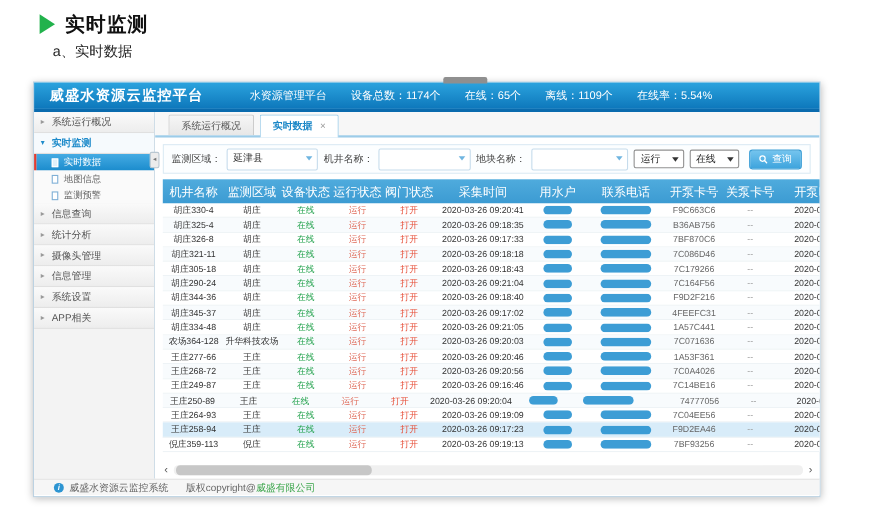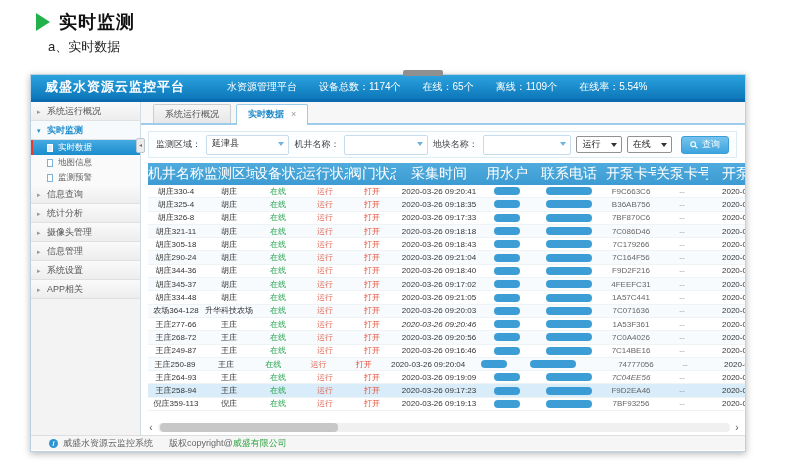--- a/index.html
+++ b/index.html
@@ -59,21 +59,21 @@
   .nselect { position:relative; background:#fff; border:1px solid #919191; height:17px; width:52px; border-radius:2px; }
   .nselect .val { line-height:15px; padding-left:5px; font-size:9px; color:#222; display:block; }
   .nselect .chev { position:absolute; right:4px; top:6px; width:0; height:0; border-left:3.5px solid transparent;
     border-right:3.5px solid transparent; border-top:4px solid #333; }
   .search-btn { height:18px; padding:8px 8px; background:linear-gradient(#74c4ee,#3ea4dd); border:1px solid #3a9ed6;
     border-radius:3px; color:#fff; font-size:9px; display:flex; align-items:center; gap:4px; cursor:pointer; margin-left:4px; }
 
   
   .tbl { margin-left:7px; width:630px; }
   .thead { display:flex; height:22px; background:linear-gradient(#4fabdd,#3c9bd2); color:#fff; align-items:center; }
-  .th { font-size:14px; text-align:center; overflow:hidden; white-space:nowrap; }
+  .th { font-size:11px; text-align:center; overflow:hidden; white-space:nowrap; }
   .trow { display:flex; height:13.3px; align-items:center; border-bottom:1px solid #eef3f6; background:#fff; cursor:pointer; }
   .trow:nth-child(even) { background:#f8fbfd; }
   .trow.hl { background:#d8ecf9; }
   .td { font-size:8px; text-align:center; color:#333; overflow:hidden; white-space:nowrap; }
   .st-online { color:#23a24d; }
   .st-run { color:#df6a58; }
   .st-open { color:#e64a33; }
   .td-card { color:#666; }
   .td-card2 { color:#999; }
   .col-left { text-align:left; padding-left:14px; }
@@ -356,21 +356,21 @@
               <div class="td td-card" style="width: 50px;">7C071636</div>
               <div class="td td-card2" style="width: 52px;">--</div>
               <div class="td col-left" style="width: 70px;">2020-0</div>
             </div>
             <div class="trow">
               <div class="td" style="width: 56px;">王庄277-66</div>
               <div class="td" style="width: 50px;">王庄</div>
               <div class="td st-online" style="width: 48px;">在线</div>
               <div class="td st-run" style="width: 46px;">运行</div>
               <div class="td st-open" style="width: 48px;">打开</div>
-              <div class="td" style="width: 86px; font-style: italic;">2020-03-26 09:20:46</div>
+              <div class="td" style="width: 86px;">2020-03-26 09:20:46</div>
               <div class="td" style="width: 50px;">
                 <div class="blob" style="width: 26px;"></div>
               </div>
               <div class="td" style="width: 74px;">
                 <div class="blob" style="width: 46px;"></div>
               </div>
               <div class="td td-card" style="width: 50px;">1A53F361</div>
               <div class="td td-card2" style="width: 52px;">--</div>
               <div class="td col-left" style="width: 70px;">2020-0</div>
             </div>
@@ -431,21 +431,21 @@
               <div class="td st-online" style="width: 48px;">在线</div>
               <div class="td st-run" style="width: 46px;">运行</div>
               <div class="td st-open" style="width: 48px;">打开</div>
               <div class="td" style="width: 86px;">2020-03-26 09:19:09</div>
               <div class="td" style="width: 50px;">
                 <div class="blob" style="width: 26px;"></div>
               </div>
               <div class="td" style="width: 74px;">
                 <div class="blob" style="width: 46px;"></div>
               </div>
-              <div class="td td-card" style="width: 50px; font-style: italic;">7C04EE56</div>
+              <div class="td td-card" style="width: 50px;">7C04EE56</div>
               <div class="td td-card2" style="width: 52px;">--</div>
               <div class="td col-left" style="width: 70px;">2020-0</div>
             </div>
             <div class="trow hl">
               <div class="td" style="width: 56px;">王庄258-94</div>
               <div class="td" style="width: 50px;">王庄</div>
               <div class="td st-online" style="width: 48px;">在线</div>
               <div class="td st-run" style="width: 46px;">运行</div>
               <div class="td st-open" style="width: 48px;">打开</div>
               <div class="td" style="width: 86px;">2020-03-26 09:17:23</div>

